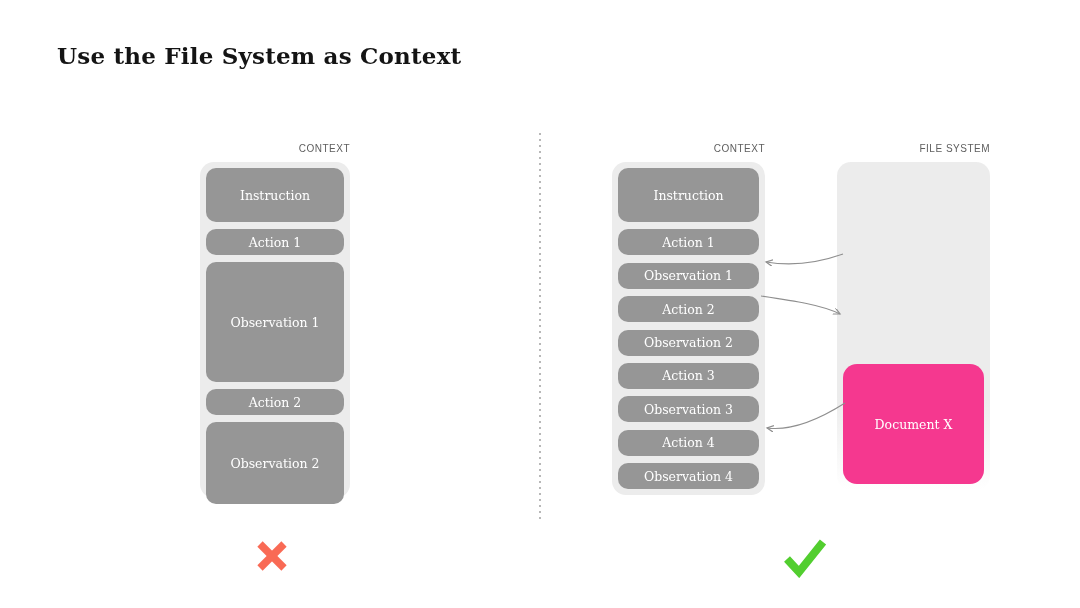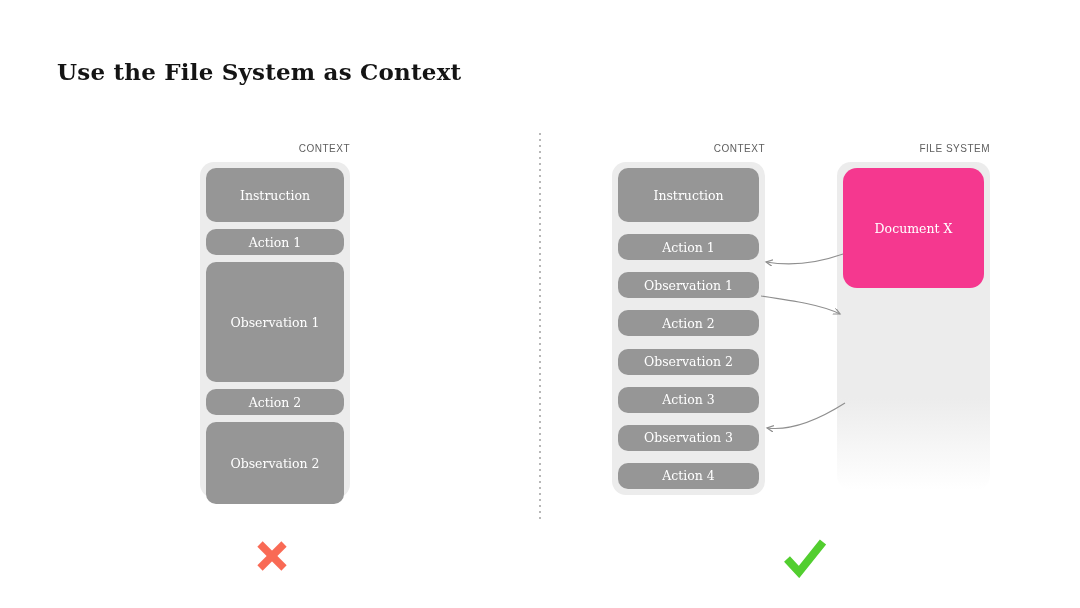--- a/index.html
+++ b/index.html
@@ -4,41 +4,42 @@
 <style>
   html,body { margin:0; padding:0; background:#fff; }
   #page {
     position:relative; width:1080px; height:608px; background:#ffffff;
     font-family:"Liberation Sans", sans-serif; overflow:hidden;
   }
 
   .title {
     position:absolute; left:57px; top:42px;
     font-family:"DejaVu Serif", serif; font-weight:700; font-size:23px;
-    color:#141414; letter-spacing:0.2px;margin-top:16px;
+    color:#141414; letter-spacing:0.2px;
   }
 
   .col-label {
     position:absolute; top:143px; font-size:10px; color:#5e5e5e;
     letter-spacing:0.5px; text-align:right;
     font-family:"Liberation Sans", sans-serif;
   }
   .col-label.lbl-left   { left:200px; width:150px; }
   .col-label.lbl-rctx   { left:612px; width:153px; }
   .col-label.lbl-fs     { left:837px; width:153px; }
 
   .container {
     position:absolute; top:162px; background:#ececec; border-radius:14px;
     padding:6px; box-sizing:border-box; display:flex; flex-direction:column;
   }
   .container.left-ctx  { left:200px; width:150px; height:336px; gap:7px; }
   .container.right-ctx { left:612px; width:153px; height:333px; justify-content:space-between; }
   .container.fs {
     left:837px; width:153px; height:328px; gap:8px;
     background:linear-gradient(180deg, #ececec 0%, #ececec 72%, rgba(236,236,236,0) 100%);
+    justify-content:flex-end;
   }
 
   .block {
     background:#969696; border-radius:10px; flex:none;
     display:flex; align-items:center; justify-content:center;
     color:#ffffff; font-family:"DejaVu Serif", serif; font-size:12.5px;
   }
   .h-instruction { height:54px; }
   .h-row         { height:26px; }
   .h-obs-tall    { height:120px; }
@@ -85,20 +86,21 @@
   <div class="col-label lbl-rctx">CONTEXT</div>
   <div class="container right-ctx">
     <div class="block h-instruction">Instruction</div>
     <div class="block h-row">Action 1</div>
     <div class="block h-row">Observation 1</div>
     <div class="block h-row">Action 2</div>
     <div class="block h-row">Observation 2</div>
     <div class="block h-row">Action 3</div>
     <div class="block h-row">Observation 3</div>
     <div class="block h-row">Action 4</div>
+    <div class="block h-row">Observation 4</div>
   </div>
 
   <div class="col-label lbl-fs">FILE SYSTEM</div>
   <div class="container fs">
     <div class="block pink h-doc">Document X</div>
   </div>
 
   <svg class="arrows" viewBox="0 0 1080 608" xmlns="http://www.w3.org/2000/svg">
     <defs>
       <marker id="ah" markerWidth="8" markerHeight="8" refX="6" refY="3" orient="auto">

